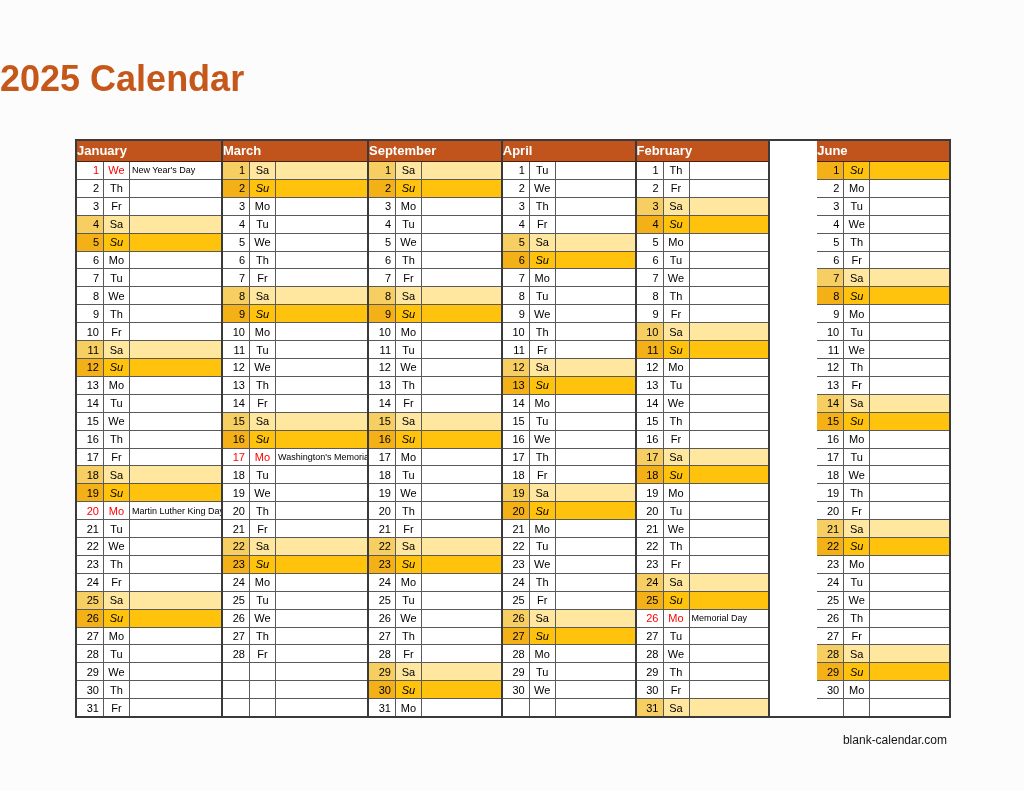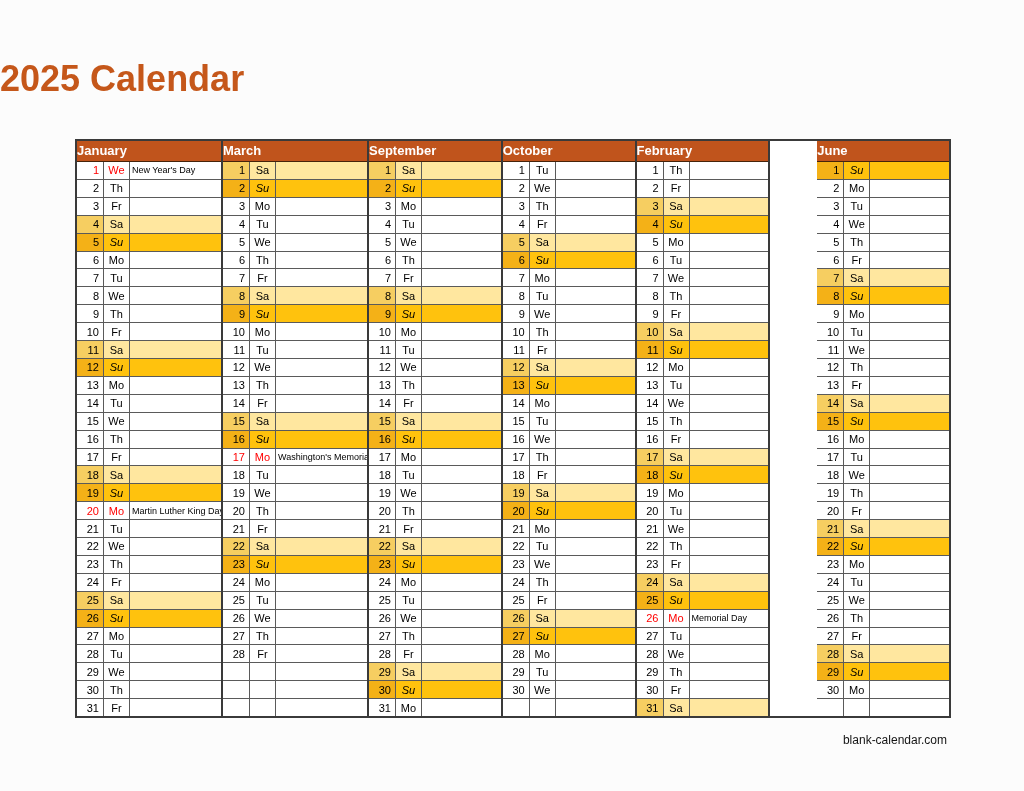--- a/index.html
+++ b/index.html
@@ -576,21 +576,21 @@
         <div class="cell wd-cell">Su</div>
         <div class="cell notes-cell"></div>
       </div>
       <div class="day-row">
         <div class="cell num-cell">31</div>
         <div class="cell wd-cell">Mo</div>
         <div class="cell notes-cell"></div>
       </div>
     </div>
     <div class="month-column">
-      <div class="month-header">October</div>
+      <div class="month-header">April</div>
       <div class="day-row">
         <div class="cell num-cell">1</div>
         <div class="cell wd-cell">Tu</div>
         <div class="cell notes-cell"></div>
       </div>
       <div class="day-row">
         <div class="cell num-cell">2</div>
         <div class="cell wd-cell">We</div>
         <div class="cell notes-cell"></div>
       </div>

